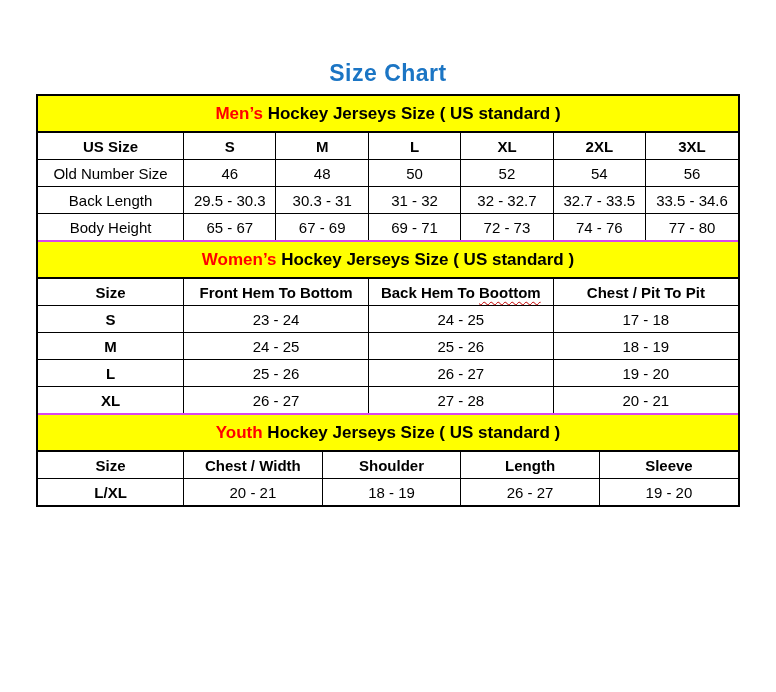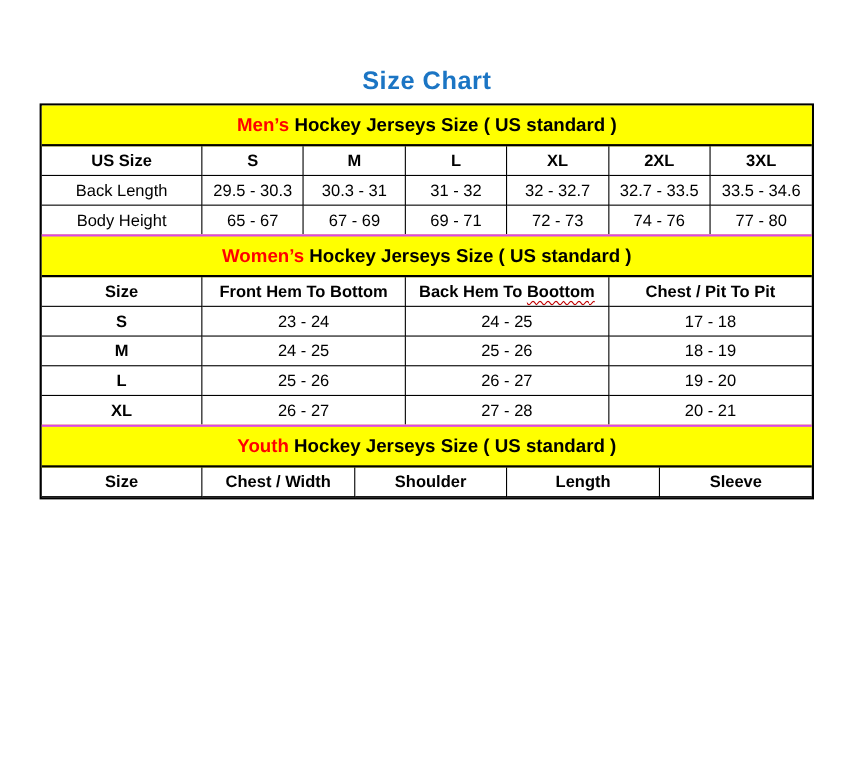--- a/index.html
+++ b/index.html
@@ -87,20 +87,29 @@
             <th>S</th>
             <th>M</th>
             <th>L</th>
             <th>XL</th>
             <th>2XL</th>
             <th>3XL</th>
           </tr>
         </thead>
         <tbody>
           <tr>
+            <td class="rowlabel">Old Number Size</td>
+            <td>46</td>
+            <td>48</td>
+            <td>50</td>
+            <td>52</td>
+            <td>54</td>
+            <td>56</td>
+          </tr>
+          <tr>
             <td class="rowlabel">Back Length</td>
             <td>29.5 - 30.3</td>
             <td>30.3 - 31</td>
             <td>31 - 32</td>
             <td>32 - 32.7</td>
             <td>32.7 - 33.5</td>
             <td>33.5 - 34.6</td>
           </tr>
           <tr>
             <td class="rowlabel">Body Height</td>
@@ -174,17 +183,24 @@
         <thead>
           <tr>
             <th>Size</th>
             <th>Chest / Width</th>
             <th>Shoulder</th>
             <th>Length</th>
             <th>Sleeve</th>
           </tr>
         </thead>
         <tbody>
+          <tr>
+            <td class="rowlabel bold">L/XL</td>
+            <td>20 - 21</td>
+            <td>18 - 19</td>
+            <td>26 - 27</td>
+            <td>19 - 20</td>
+          </tr>
         </tbody>
       </table>
   </section>
 
 </div>
 
 </body></html>

